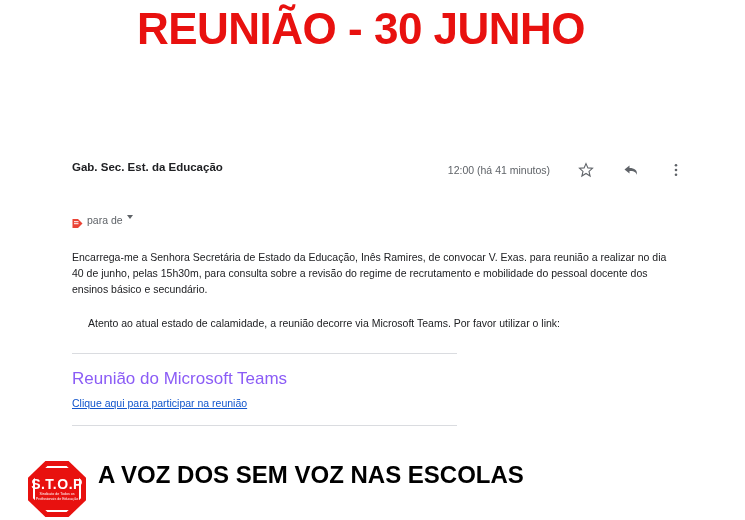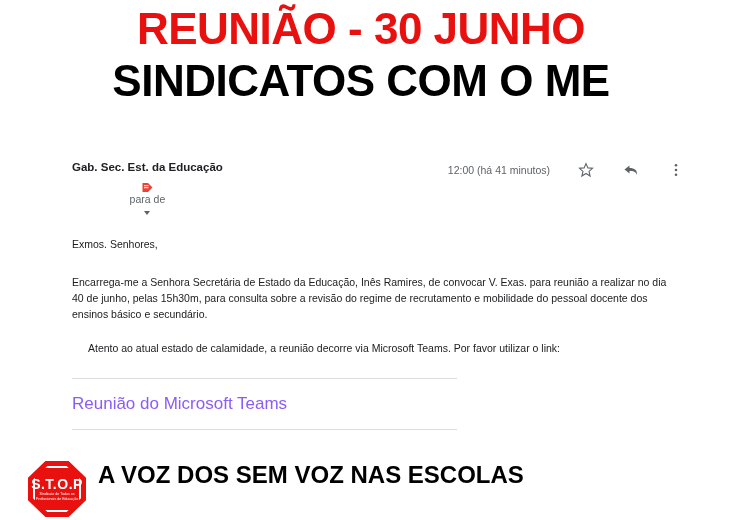--- a/index.html
+++ b/index.html
@@ -59,33 +59,32 @@
     position: relative;
   }
   .email-head {
     display: flex;
     align-items: flex-start;
     justify-content: space-between;
   }
   .sender-block {
     display: flex;
     flex-direction: column;
+    gap: 36px;
   }
   .sender-name {
     font-size: 11.5px;
     font-weight: bold;
     color: #202124;
     line-height: 15px;
   }
   .recipient-row {
     display: flex;
-    align-items: center;
     margin-top: 3px;
     gap: 4px;
-    flex-direction: column;
   }
   .recipient-icon {
     width: 11px;
     height: 11px;
     display: inline-block;
     position: relative;
     top: 1px;
   }
   .recipient-text {
     font-size: 10.5px;
@@ -230,21 +229,20 @@
     margin-left: 10px;
   }
 </style>
 </head>
 <body>
 
 <div class="page">
 
   <div class="banner">
     <div class="banner-line1">REUNIÃO - 30 JUNHO</div>
-    <div class="banner-line2">SINDICATOS COM O ME</div>
   </div>
 
   <div class="email">
     <div class="email-inner">
 
       <div class="email-head">
         <div class="sender-block">
           <div class="sender-name">Gab. Sec. Est. da Educação</div>
           <div class="recipient-row">
             <span class="recipient-icon">
@@ -274,26 +272,26 @@
           <span class="icon-btn">
             <svg width="16" height="16" viewBox="0 0 16 16">
               <circle cx="8" cy="3.2" r="1.3" fill="#5f6368"></circle>
               <circle cx="8" cy="8" r="1.3" fill="#5f6368"></circle>
               <circle cx="8" cy="12.8" r="1.3" fill="#5f6368"></circle>
             </svg>
           </span>
         </div>
       </div>
 
-      <div class="body-text">Exmos. Senhores,</div>
       <div class="body-text">Encarrega-me a Senhora Secretária de Estado da Educação, Inês Ramires, de convocar V. Exas. para reunião a realizar no dia 40 de junho, pelas 15h30m, para consulta sobre a revisão do regime de recrutamento e mobilidade do pessoal docente dos ensinos básico e secundário.</div>
       <div class="body-text tight">Atento ao atual estado de calamidade, a reunião decorre via Microsoft Teams. Por favor utilizar o link:</div>
 
       <hr class="divider">
       <div class="teams-title">Reunião do Microsoft Teams</div>
+      <a class="teams-link">Clique aqui para participar na reunião</a>
       <hr class="divider2">
 
       
       
       
     </div>
   </div>
 
   <div class="bottom">
     <div class="stop-sign">

